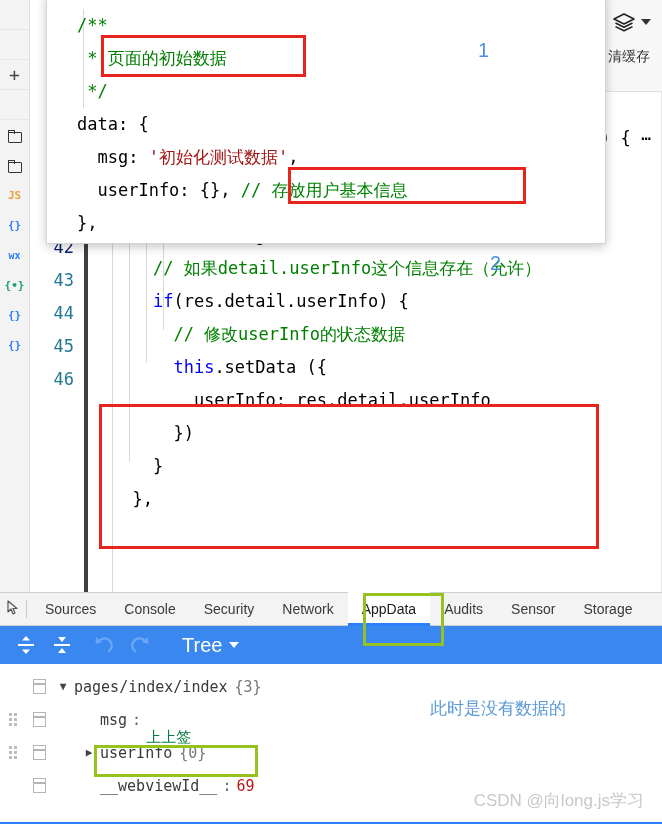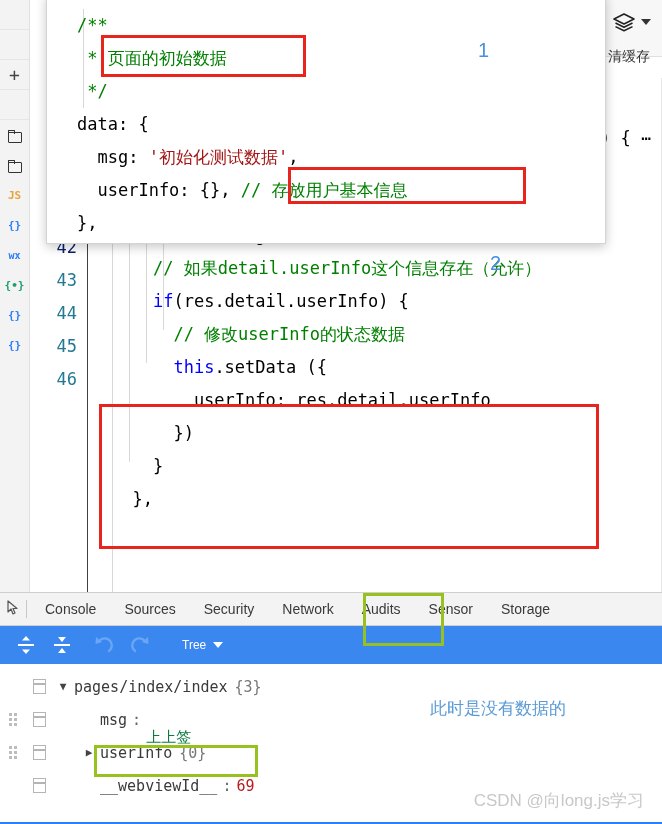--- a/index.html
+++ b/index.html
@@ -35,21 +35,21 @@
     border:1.3px solid #333; border-bottom:none; border-radius:1px 1px 0 0;
   }
 
   
   .editor {
     position: absolute; left: 30px; top: 0; right: 0; height: 592px;
     background: #ffffff; overflow: hidden;
   }
   .gutter {
     position: absolute; left: 0; top: 0; width: 58px; height: 100%;
-    background: #fff; border-right: 1px solid #404040;
+    background: #fff; border-right: 4px solid #404040;
   }
   .ln {
     height: 33px; line-height: 33px; text-align: right; padding-right: 10px;
     font-family: "DejaVu Sans Mono", monospace; font-size: 17px; color: #237893;
   }
   .ln.active { color: #0b216f; }
   .code {
     position: absolute; left: 68px; top: 0; right: 0; height: 100%;
     font-family: "DejaVu Sans Mono", monospace; font-size: 17px;
     white-space: pre; color: #000;
@@ -75,21 +75,21 @@
     white-space: pre; color: #000;
   }
   .pl { height: 33px; line-height: 33px; padding-left: 30px; }
   .popup-guide {
     position: absolute; left: 36px; top: 14px; width: 1px; height: 99px;
     background: #d8d8d8;
   }
 
   
   .toolbar {
-    position: absolute; right: 0; top: 0; width: 64px; height: 57px;
+    position: absolute; right: 0; top: 0; width: 64px; height: 92px;
     background: #f7f7f7; border-bottom: 1px solid #e0e0e0; z-index: 10;
   }
   .tb-btn {
     position:absolute; left:14px; top:12px; display:flex; align-items:center; gap:5px;
   }
   .tb-caret { width:0; height:0; border-left:5px solid transparent; border-right:5px solid transparent; border-top:6px solid #333; }
   .tb-label {
     position:absolute; left:10px; top:48px; font-size:14px; color:#333;
     font-family:"Liberation Sans", sans-serif; white-space:nowrap;
   }
@@ -118,21 +118,21 @@
   }
   .tab.sel { color: #1a1a1a; box-shadow: inset 0 -3px 0 #2d7ff9; background:#fff; }
 
   
   .appdata { position: absolute; left:0; top: 626px; width: 662px; height: 198px; background:#fff; }
   .ad-toolbar {
     height: 38px; background: #3b87f0; display:flex; align-items:center; padding-left: 10px; gap: 4px;
   }
   .ad-ico { width: 32px; height: 32px; display:flex; align-items:center; justify-content:center; }
   .ad-tree-label {
-    color:#fff; font-size:12px; margin-left:22px; display:flex; align-items:center; gap:7px;
+    color:#fff; font-size:20px; margin-left:22px; display:flex; align-items:center; gap:7px;
     font-family:"Liberation Sans", sans-serif;
   }
   .ad-caret { width:0;height:0;border-left:5px solid transparent;border-right:5px solid transparent;border-top:6px solid #fff; }
 
   .ad-body { position:relative; padding-top: 6px; font-family:"DejaVu Sans Mono", monospace; font-size:15px; }
   .ad-row { height: 33px; display:flex; align-items:center; }
   .ad-dots { width: 26px; display:flex; align-items:center; justify-content:center; }
   .dot-grid { display:grid; grid-template-columns: repeat(2, 3px); grid-gap:2px; }
   .dot-grid i { width:3px;height:3px;background:#bdbdbd;display:block; }
   .ad-page {
@@ -248,24 +248,25 @@
   <div class="redbox" style="left:99px; top:404px; width:500px; height:145px;"></div>
 
   <div class="tabbar">
     <div class="tb-cursor">
       <svg width="13" height="15" viewBox="0 0 13 15">
         <path d="M1 1 L1 12 L4 9 L6 14 L8 13 L6 8.5 L10 8.5 Z" fill="none" stroke="#555" stroke-width="1.2" stroke-linejoin="round"></path>
       </svg>
     </div>
     <div class="tb-div"></div>
     <div id="tabs" style="display:flex;">
+        <div class="tab">Sources</div>
         <div class="tab">Console</div>
-        <div class="tab">Sources</div>
         <div class="tab">Security</div>
         <div class="tab">Network</div>
+        <div class="tab sel">AppData</div>
         <div class="tab">Audits</div>
         <div class="tab">Sensor</div>
         <div class="tab">Storage</div>
       </div>
   </div>
 
   <div class="greenbox" style="left:363px; top:593px; width:81px; height:53px;"></div>
 
   <div class="appdata">
     <div class="ad-toolbar">

